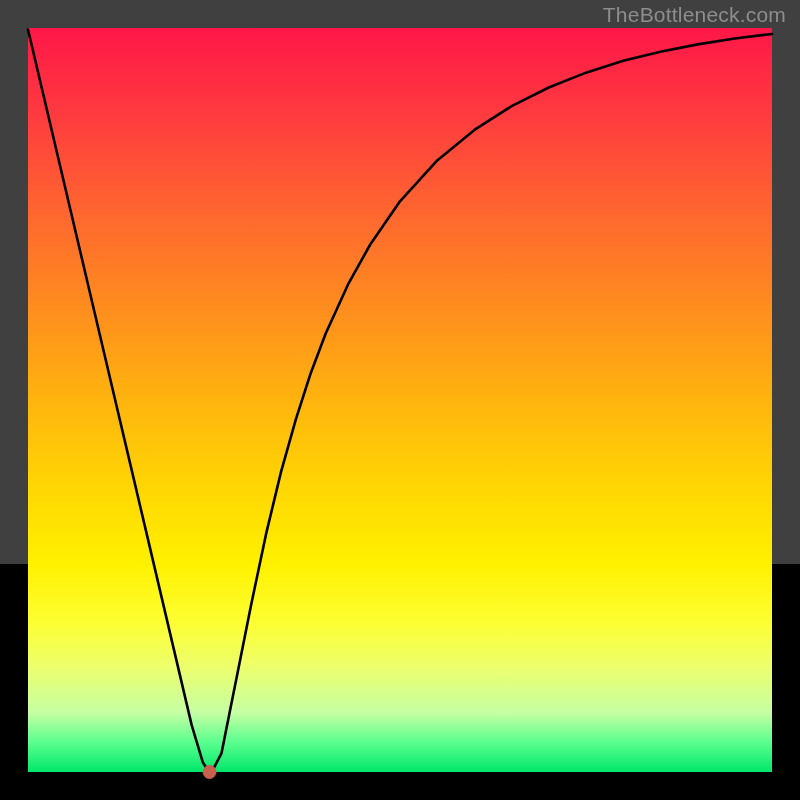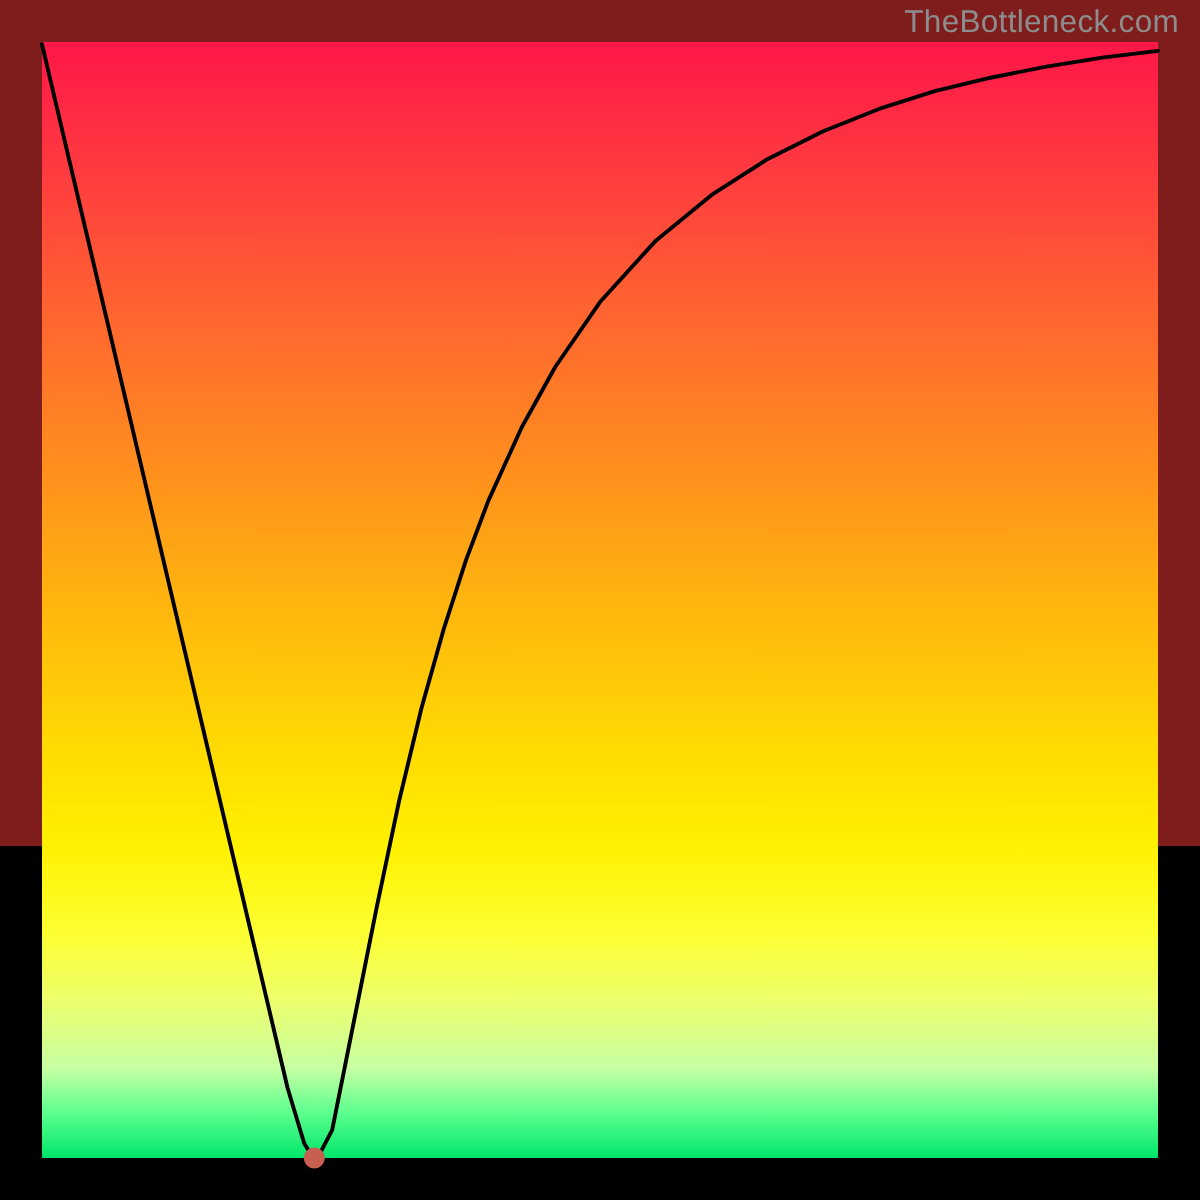--- a/index.html
+++ b/index.html
@@ -7,21 +7,21 @@
     padding: 0;
     width: 800px;
     height: 800px;
     background: #000;
     overflow: hidden;
   }
   .chart-container {
     position: relative;
     width: 800px;
     height: 564px;
-    background: #7f1d1d;
+    background: #404040;
   }
   .plot-area {
     position: absolute;
     left: 28px;
     top: 28px;
     width: 744px;
     height: 744px;
     background: linear-gradient(to bottom,
        #ff1748 0%,
        #ff3c3f 12%,

